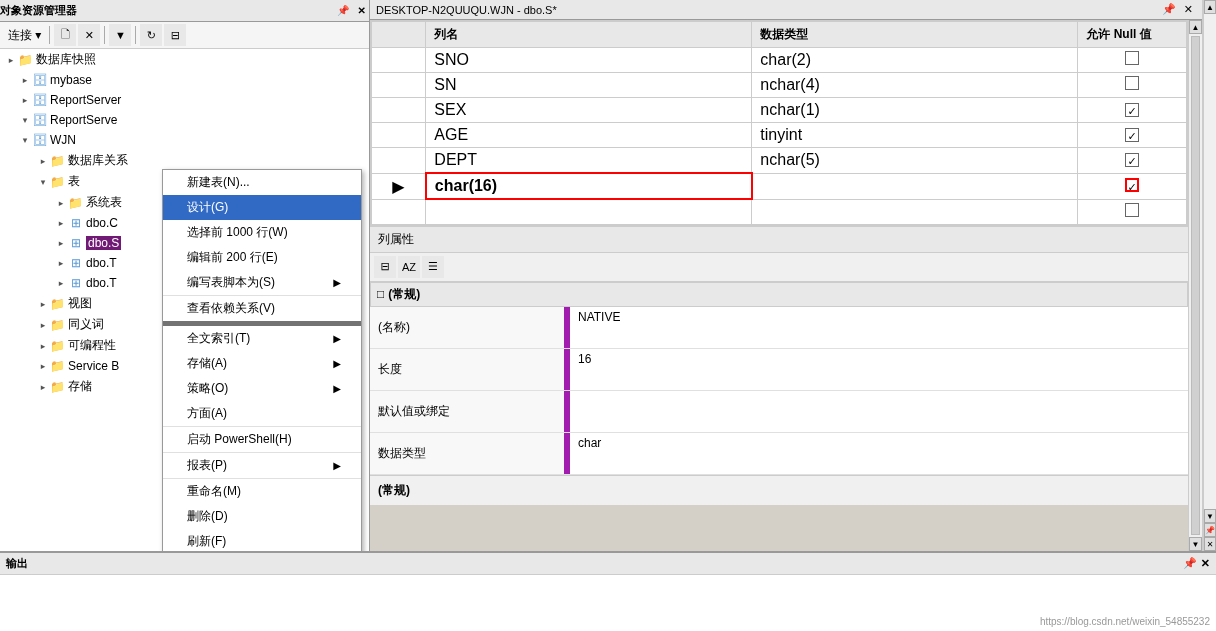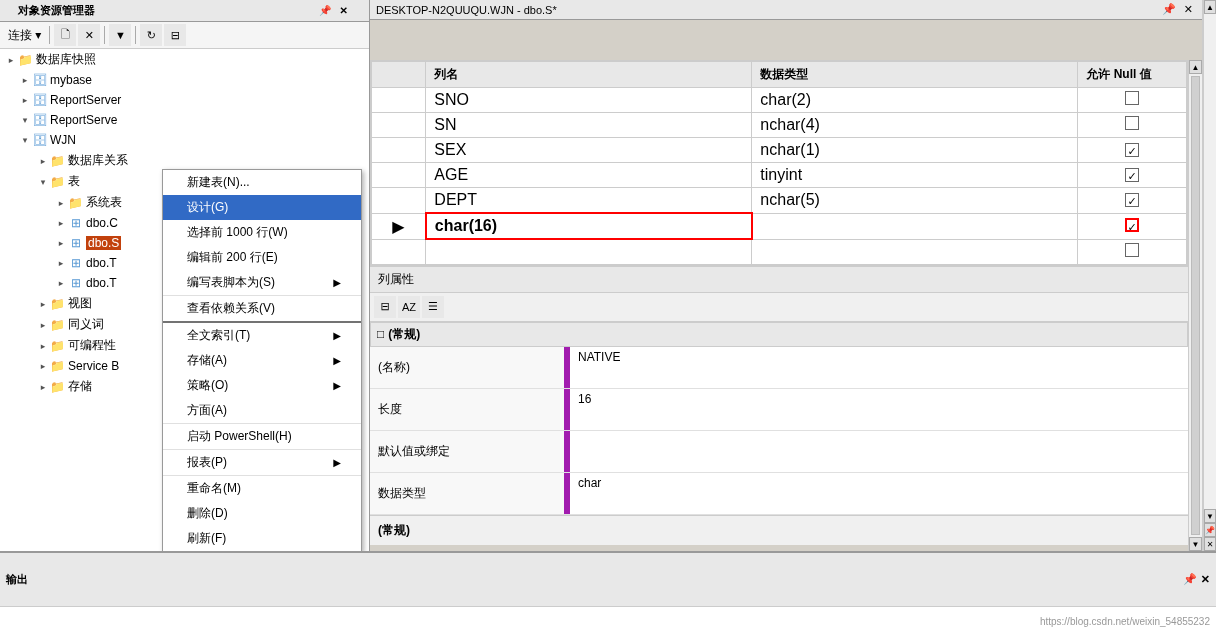--- a/index.html
+++ b/index.html
@@ -4,21 +4,21 @@
   <style>
     * { box-sizing: border-box; margin: 0; padding: 0; }
     body { font-family: 'Microsoft YaHei', SimSun, sans-serif; font-size: 12px; background: #d4d0c8; overflow: hidden; }
 
     
     .app-container { display: flex; flex-direction: column; width: 1216px; height: 631px; }
     .top-area { display: flex; flex: 1; overflow: hidden; }
 
     
     .left-panel { width: 370px; background: #f0f0f0; border-right: 1px solid #999; display: flex; flex-direction: column; position: relative; }
-    .panel-title-bar { background: #e8e8e8; border-bottom: 1px solid #999; padding: 3px 18px; display: flex; align-items: center; justify-content: space-between; font-size: 11px; font-weight: bold; }
+    .panel-title-bar { background: #e8e8e8; border-bottom: 1px solid #999; padding: 3px 0; display: flex; align-items: center; justify-content: space-between; font-size: 11px; font-weight: bold; }
     .panel-title-text { font-size: 11px; }
     .panel-title-buttons { display: flex; gap: 2px; align-items: center; }
     .panel-title-buttons span { font-size: 10px; cursor: pointer; padding: 0 3px; }
 
     .toolbar { background: #f5f5f5; border-bottom: 1px solid #ccc; padding: 2px 4px; display: flex; align-items: center; gap: 2px; }
     .toolbar-btn { width: 22px; height: 22px; background: #e8e8e8; border: 1px solid transparent; cursor: pointer; display: flex; align-items: center; justify-content: center; font-size: 11px; }
     .toolbar-sep { width: 1px; height: 18px; background: #aaa; margin: 0 2px; }
 
     .tree-area { flex: 1; overflow-y: auto; background: white; }
     .tree-item { display: flex; align-items: center; padding: 2px 4px; cursor: pointer; white-space: nowrap; }
@@ -53,32 +53,32 @@
     .props-tool-btn { width: 22px; height: 22px; border: 1px solid transparent; background: #e8e8e8; cursor: pointer; display: flex; align-items: center; justify-content: center; font-size: 11px; }
     .props-content { background: white; }
     .props-section-header { background: #e8e8e8; padding: 3px 6px; font-size: 12px; font-weight: bold; border: 1px solid #ccc; display: flex; align-items: center; gap: 4px; }
     .props-row { display: flex; border-bottom: 1px solid #e0e0e0; }
     .props-label { flex: 0 0 200px; padding: 12px 8px; font-size: 12px; border-right: 6px solid #a21caf; background: #f8f8f8; }
     .props-value { flex: 1; padding: 3px 8px; font-size: 12px; background: white; }
     .props-footer { padding: 6px 8px; background: #f0f0f0; border-top: 1px solid #ccc; font-size: 12px; font-weight: bold; }
 
     
     .bottom-panel { height: 80px; background: #f0f0f0; border-top: 2px solid #999; display: flex; flex-direction: column; }
-    .bottom-title-bar { background: #e8e8e8; border-bottom: 1px solid #ccc; padding: 19px 6px; display: flex; align-items: center; justify-content: space-between; font-size: 11px; font-weight: bold; }
+    .bottom-title-bar { background: #e8e8e8; border-bottom: 1px solid #ccc; padding: 3px 6px; display: flex; align-items: center; justify-content: space-between; font-size: 11px; font-weight: bold; }
     .bottom-content { flex: 1; background: white; }
 
     
     .tree-area::-webkit-scrollbar { width: 12px; }
     .tree-area::-webkit-scrollbar-track { background: #f0f0f0; }
     .tree-area::-webkit-scrollbar-thumb { background: #c0c0c0; border: 1px solid #999; }
 
     .watermark { position: fixed; bottom: 2px; right: 0; font-size: 10px; color: #999; padding: 2px 6px; }
 
     .right-area { display: flex; flex: 1; flex-direction: column; }
-    .designer-content { display: flex; flex: 1; overflow: hidden; margin-top: 40px; }
+    .designer-content { display: flex; flex: 1; overflow: hidden; }
     .designer-main { flex: 1; overflow: auto; }
   </style>
 </head>
 <body>
 
 <div class="app-container">
   <div class="top-area">
 
     <div class="left-panel">
       <div class="panel-title-bar">
@@ -142,21 +142,21 @@
           <span>系统表</span>
         </div>
         <div class="tree-item" style="padding-left:54px;">
           <span class="tree-toggle">▸</span>
           <span class="tree-icon" style="color:#5b9bd5;">⊞</span>
           <span>dbo.C</span>
         </div>
         <div class="tree-item" style="padding-left:54px;">
           <span class="tree-toggle">▸</span>
           <span class="tree-icon" style="color:#5b9bd5;">⊞</span>
-          <span style="background:#c2410c;color:white;padding:0 2px;">dbo.S</span>
+          <span style="background:#701a75;color:white;padding:0 2px;">dbo.S</span>
         </div>
         <div class="tree-item" style="padding-left:54px;">
           <span class="tree-toggle">▸</span>
           <span class="tree-icon" style="color:#5b9bd5;">⊞</span>
           <span>dbo.T</span>
         </div>
         <div class="tree-item" style="padding-left:54px;">
           <span class="tree-toggle">▸</span>
           <span class="tree-icon" style="color:#5b9bd5;">⊞</span>
           <span>dbo.T</span>
@@ -198,21 +198,21 @@
         <div class="ctx-item">
           <span>选择前 1000 行(W)</span>
         </div>
         <div class="ctx-item">
           <span>编辑前 200 行(E)</span>
         </div>
         <div class="ctx-item" style="border-bottom:1px solid #e0e0e0;">
           <span>编写表脚本为(S)</span>
           <span class="ctx-arrow">▶</span>
         </div>
-        <div class="ctx-item" style="border-bottom:2px solid #737373;text-align:center;">
+        <div class="ctx-item" style="border-bottom:5px solid #737373;text-align:center;">
           <span>查看依赖关系(V)</span>
         </div>
         <div class="ctx-item">
           <span>全文索引(T)</span>
           <span class="ctx-arrow">▶</span>
         </div>
         <div class="ctx-item">
           <span>存储(A)</span>
           <span class="ctx-arrow">▶</span>
         </div>

